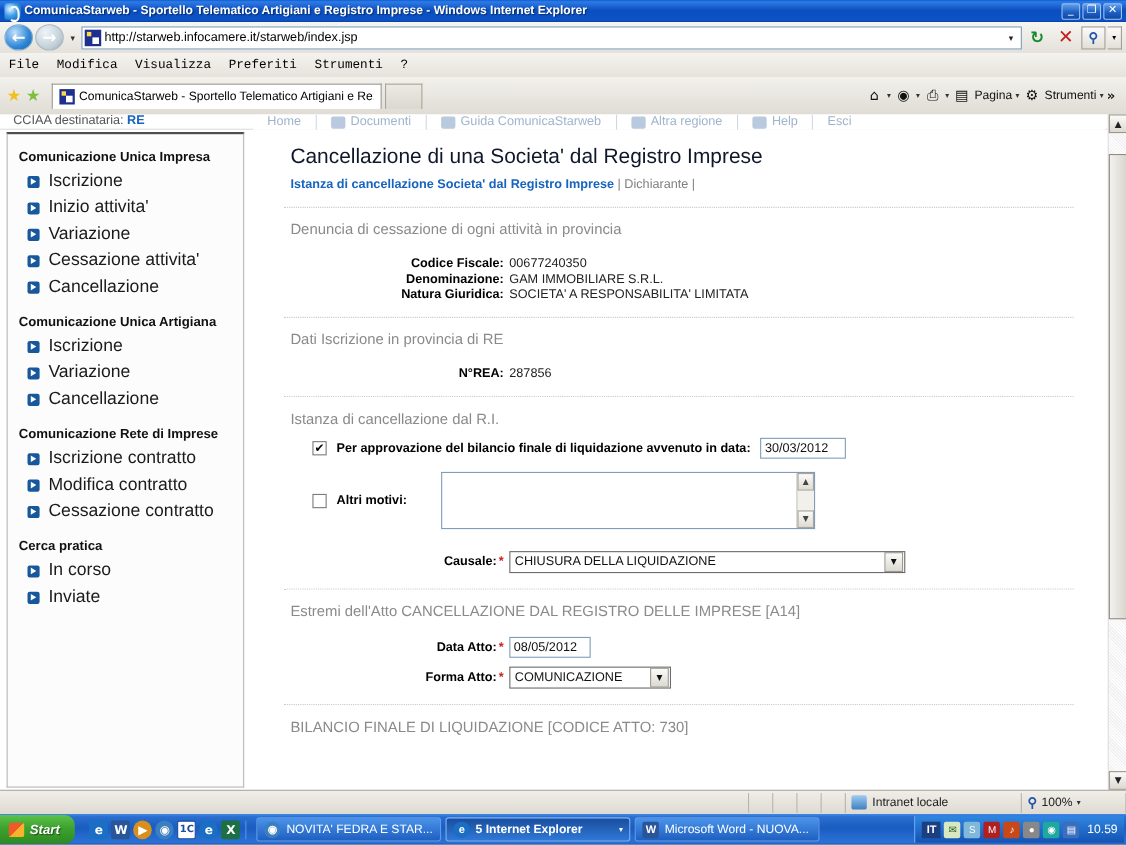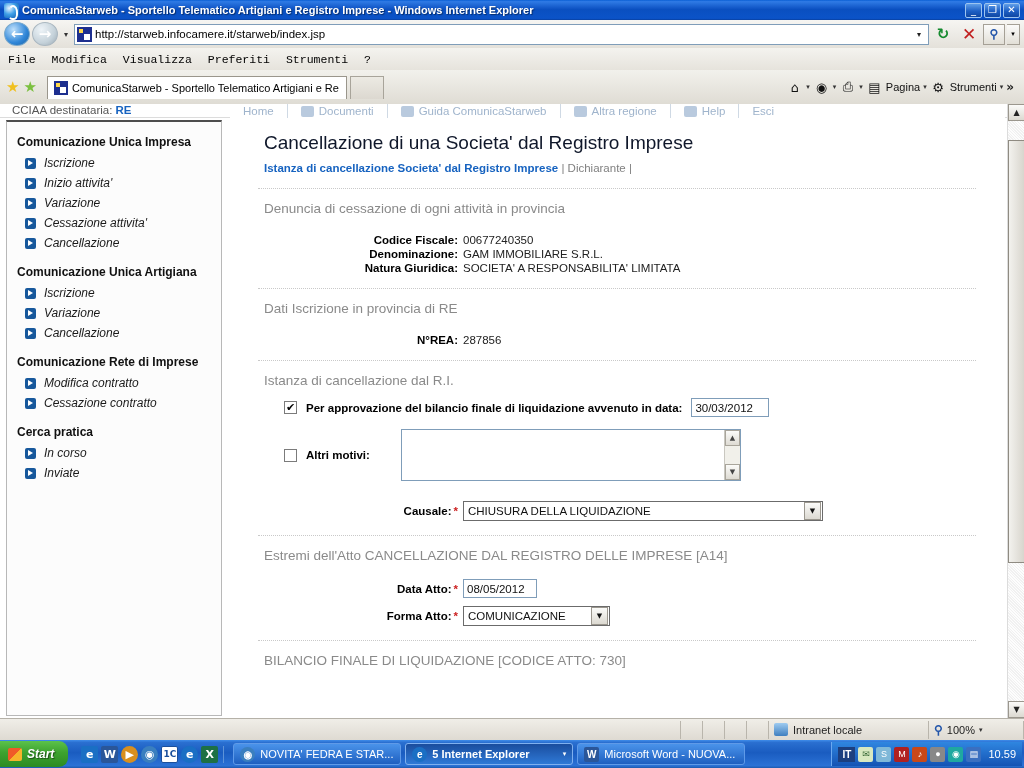--- a/index.html
+++ b/index.html
@@ -160,21 +160,21 @@
   .side-group.gap { margin-top: 9px; }
   .side-link { display: flex; align-items: center; gap: 8px; padding: 3px 0 3px 18px; }
   .arrow-ico {
     width: 11px; height: 11px; flex: none; background: #17589c; border-radius: 2px;
     position: relative;
   }
   .arrow-ico::after {
     content: ""; position: absolute; left: 3px; top: 2.5px;
     border-left: 5px solid #fff; border-top: 3px solid transparent; border-bottom: 3px solid transparent;
   }
-  .side-label { font-size: 12px; color: #1a1a1a; font-style: italic; }
+  .side-label { font-size: 16px; color: #1a1a1a; }
 
   
   .content {
     position: absolute; left: 238px; top: 16px; width: 758px; height: 596px;
     background: #fff; overflow: hidden; padding: 0 18px;
   }
   .page-title { font-size: 19px; color: #0f172a; font-weight: normal; margin: 12px 0 8px 8px; }
   .breadcrumb { font-size: 11.5px; margin: 0 0 0 8px; }
   .breadcrumb a { color: #1763c0; font-weight: bold; text-decoration: none; }
   .breadcrumb span { color: #808080; }
@@ -434,20 +434,24 @@
         <span class="side-label">Variazione</span>
       </div>
       <div class="side-link">
         <span class="arrow-ico"></span>
         <span class="side-label">Cancellazione</span>
       </div>
 
       <div class="side-group gap">Comunicazione Rete di Imprese</div>
       <div class="side-link">
         <span class="arrow-ico"></span>
+        <span class="side-label">Iscrizione contratto</span>
+      </div>
+      <div class="side-link">
+        <span class="arrow-ico"></span>
         <span class="side-label">Modifica contratto</span>
       </div>
       <div class="side-link">
         <span class="arrow-ico"></span>
         <span class="side-label">Cessazione contratto</span>
       </div>
 
       <div class="side-group gap">Cerca pratica</div>
       <div class="side-link">
         <span class="arrow-ico"></span>

